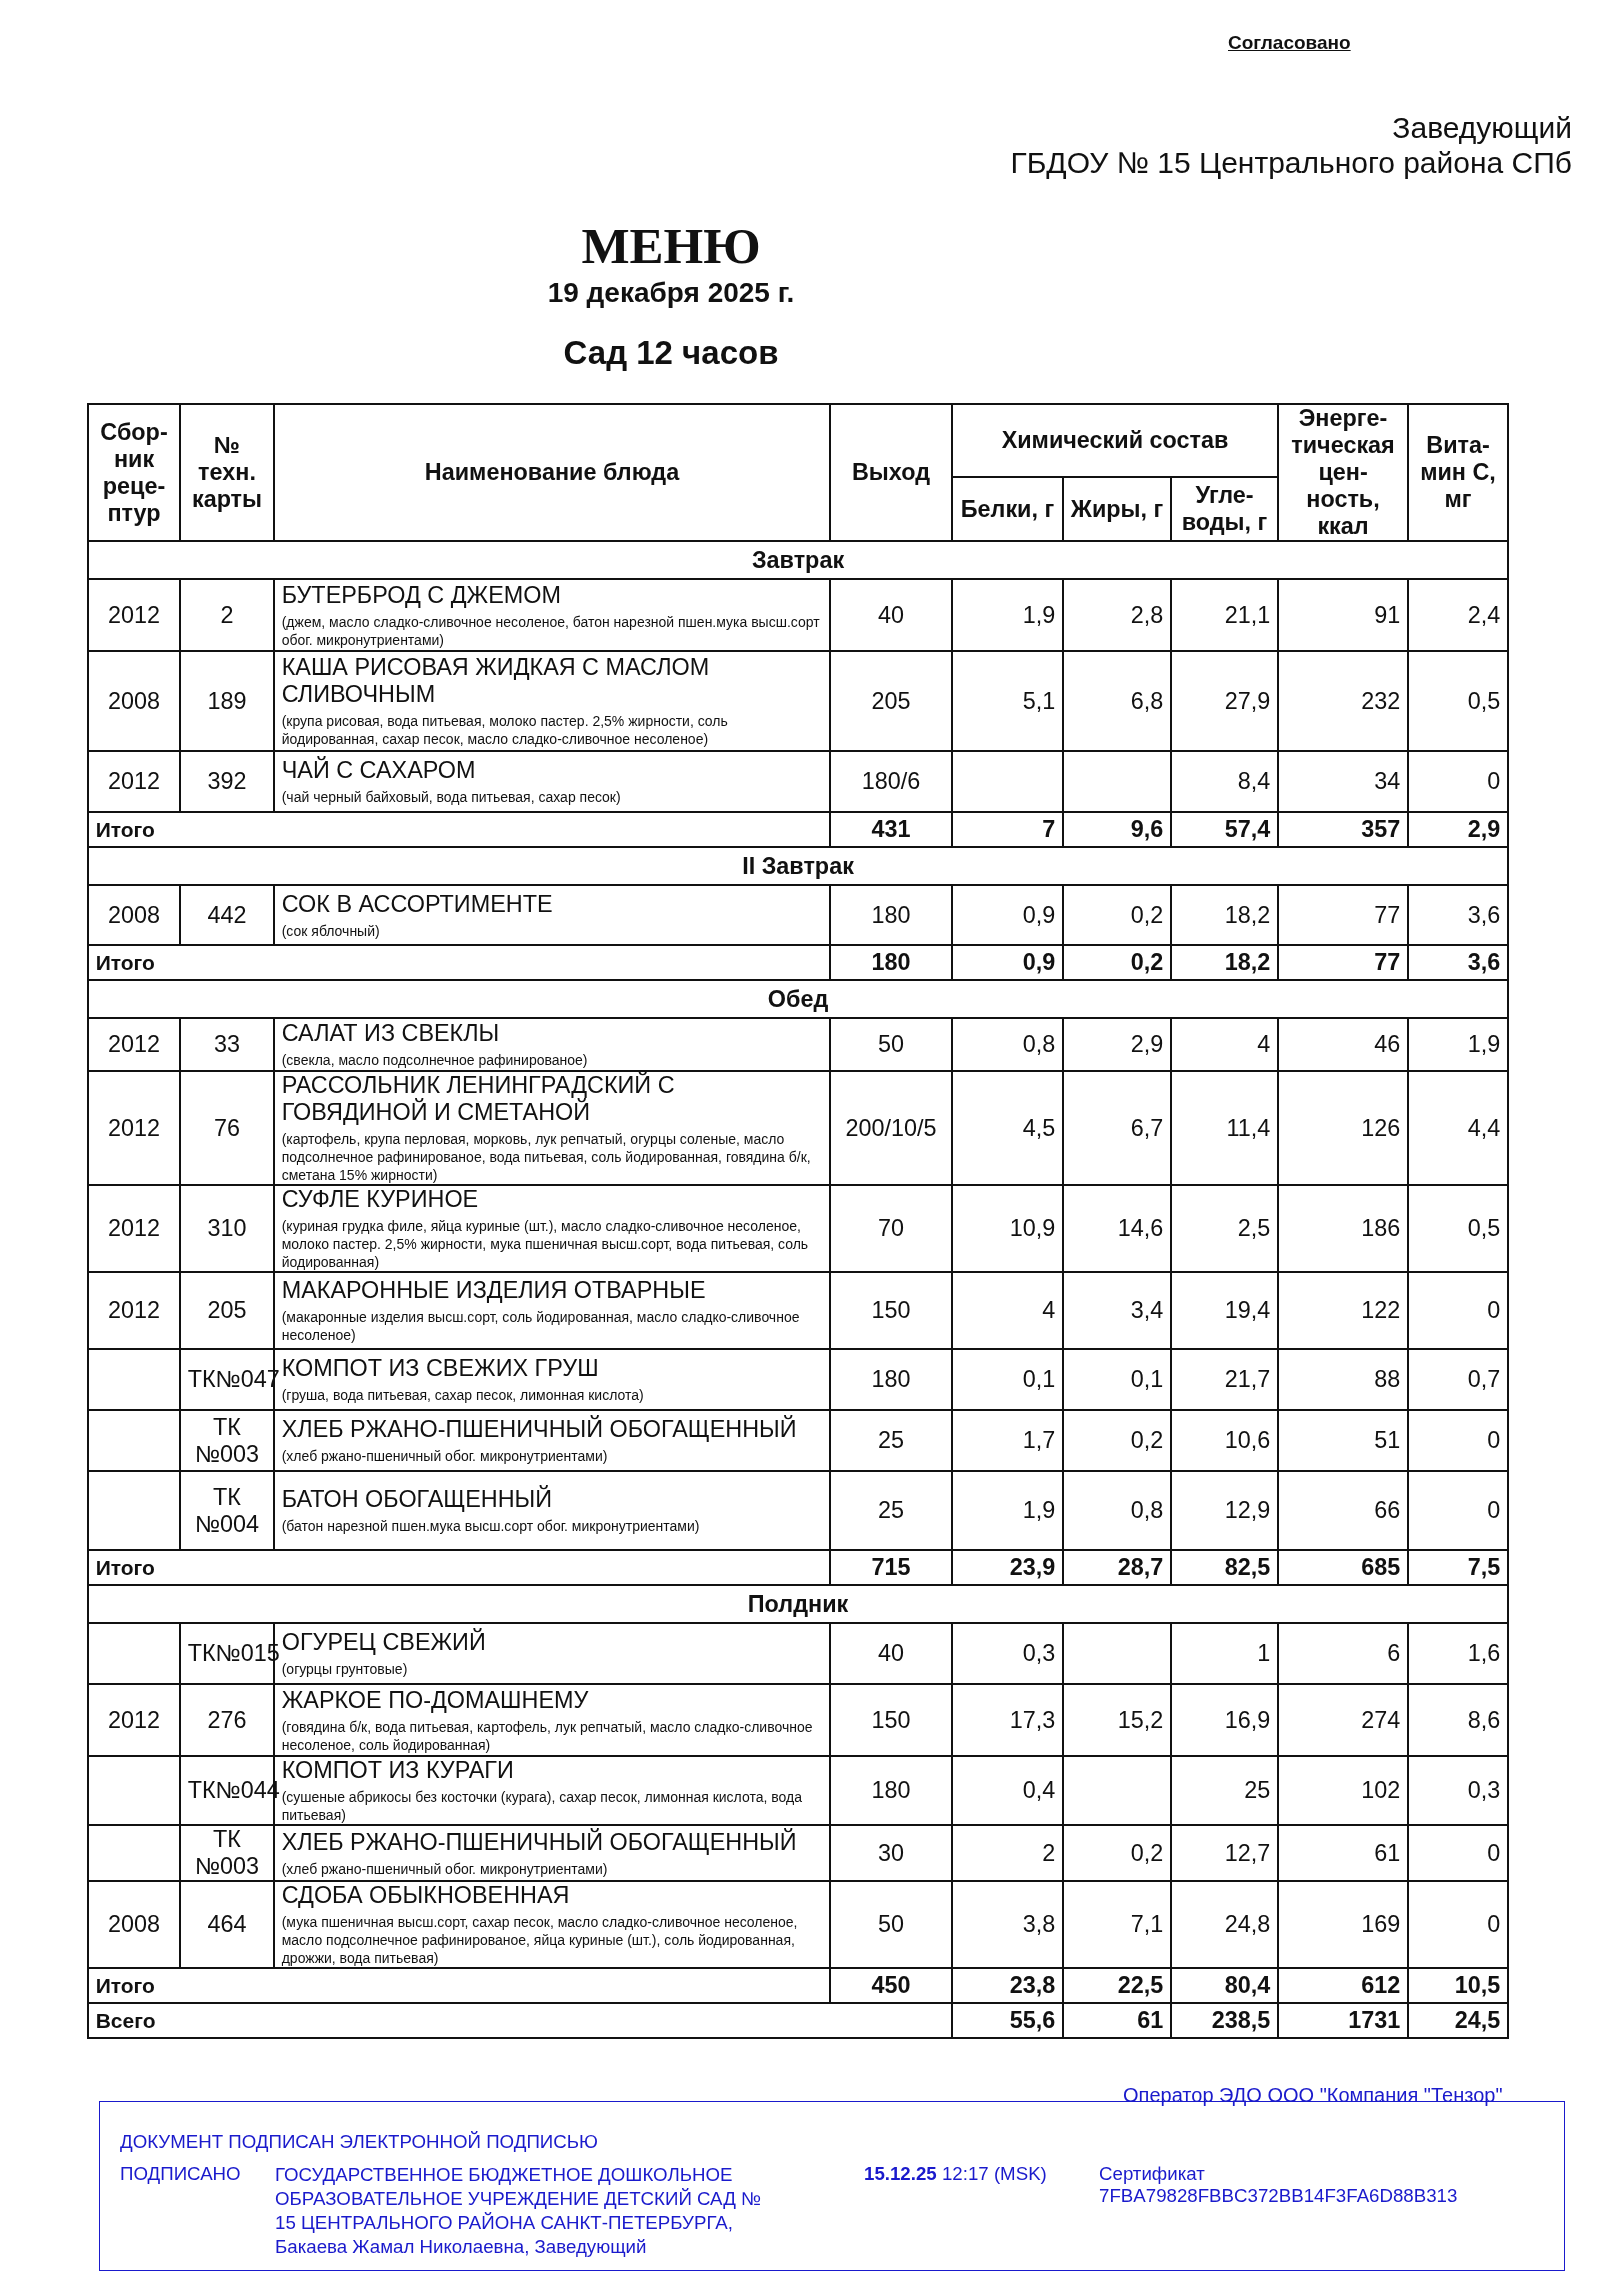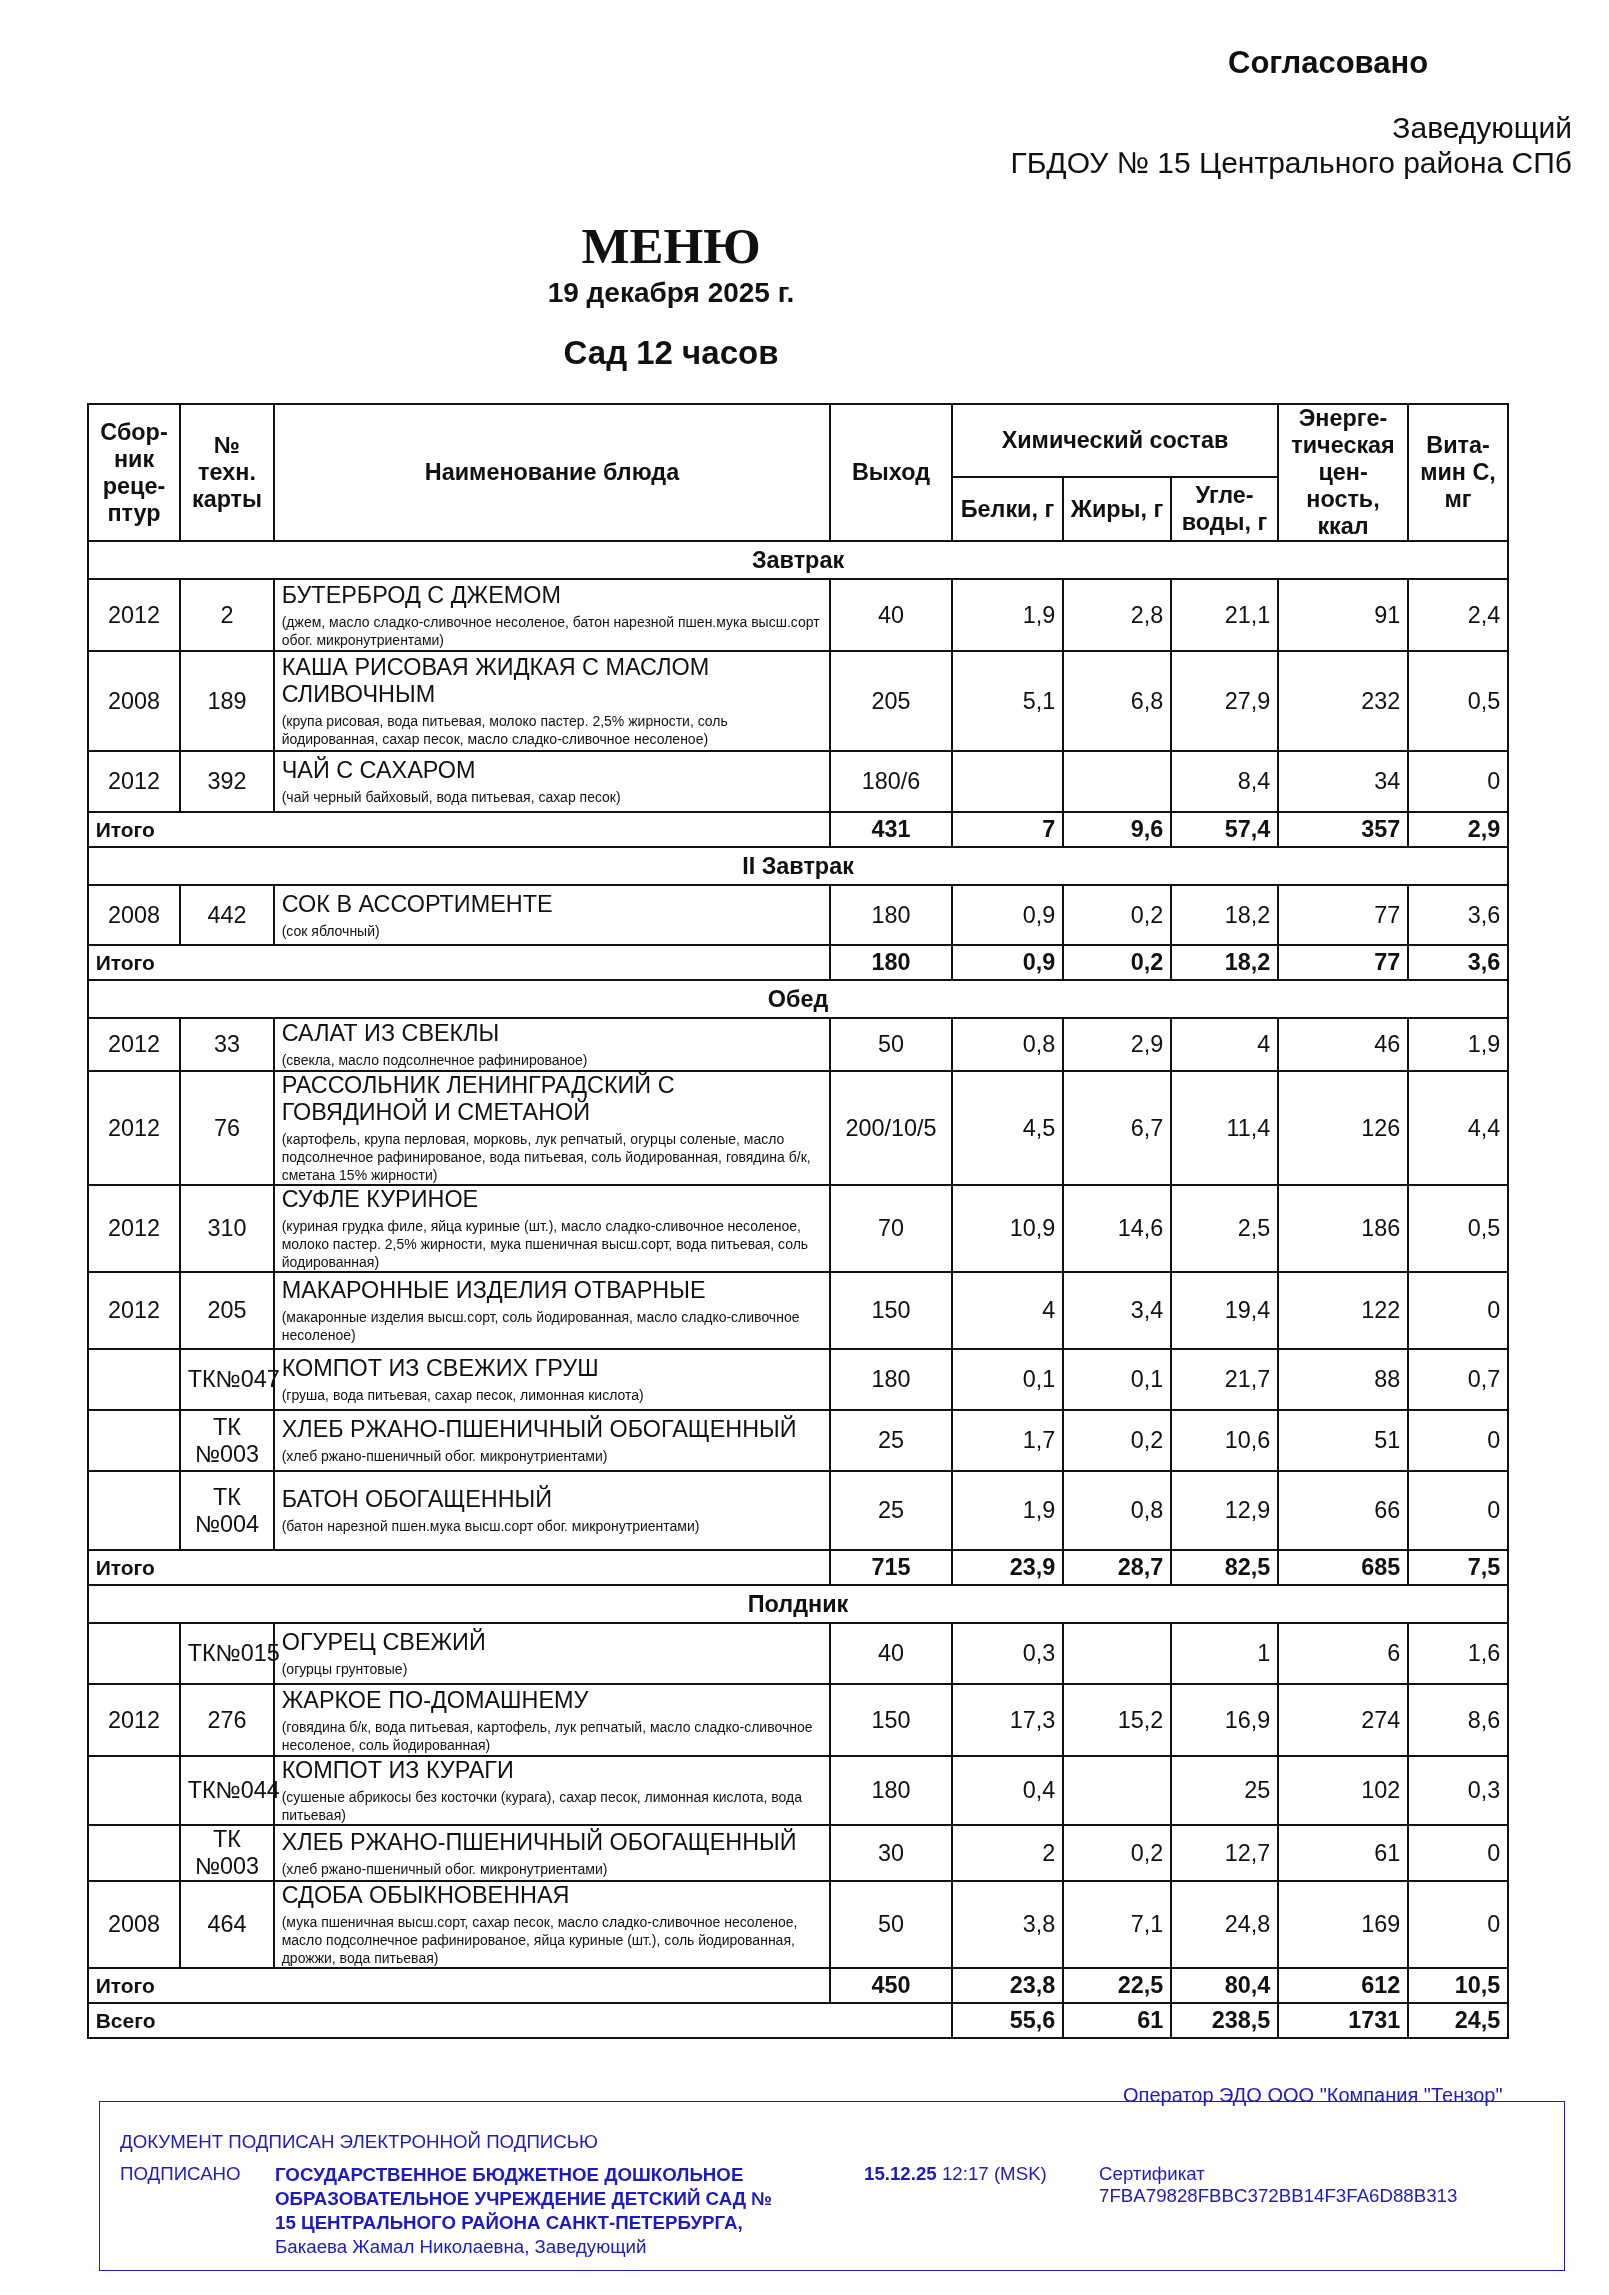--- a/index.html
+++ b/index.html
@@ -1,17 +1,17 @@
 <!DOCTYPE html>
 <html style="font-size:10.7px"><head>
 <meta charset="utf-8">
 <style>
   html, body { margin:0; padding:0; background:#ffffff; }
   body { width:1610px; height:2295px; position:relative; overflow:hidden; font-family:"Liberation Sans", sans-serif; color:#111; }
-  .approve { position:absolute; left:1228px; top:45px; font-size:31px; font-weight:bold; }
+  .approve { position:absolute; left:1228px; top:32px; font-size:19px; font-weight:bold;text-decoration:underline; }
   .approve-lines { position:absolute; right:38px; top:110px; text-align:right; font-size:30px; line-height:35px; }
   .sign-line { display:inline-block; width:194px; border-bottom:2px solid #222; margin-right:5.3px; vertical-align:baseline; }
   .title { position:absolute; left:0; width:1610px; top:217px; text-align:center; font-family:"Liberation Serif", serif; font-weight:bold; font-size:51px; margin-left:-134px; }
   .date { position:absolute; left:0; width:1610px; top:277px; text-align:center; font-size:28px; font-weight:bold; margin-left:-134px; }
   .subtitle { position:absolute; left:0; width:1610px; top:334px; text-align:center; font-size:33px; font-weight:bold; margin-left:-134px; }
 
   table.menu { position:absolute; left:87px; top:403px; width:1420px; border-collapse:collapse; table-layout:fixed;border-radius:7px; }
   table.menu td, table.menu th { border:2px solid #111; padding:0 6.7px; font-size:23.4px; vertical-align:middle; }
   table.menu th { font-weight:bold; text-align:center; line-height:27px; }
   .num { text-align:right; }
@@ -21,21 +21,21 @@
   .section td { text-align:center; font-weight:bold; font-size:27px; padding-left:281px; height:36px; }
   .total td { font-weight:bold; font-size:21px; height:33px; }
   .total td.label { text-align:left; font-size:21px; }
   .total td.num { vertical-align:middle; }
 
   .stamp { position:absolute; left:99px; top:2101px; width:1466px; height:170px; border:1.3px solid #1a1acc; box-sizing:border-box; color:#1a1acc; }
   .stamp-operator { position:absolute; left:1123px; top:2084px; font-size:20px; color:#1a1acc; background:transparent; }
   .stamp-head { position:absolute; left:20px; top:29px; font-size:18.7px; }
   .stamp-signed-label { position:absolute; left:20px; top:61px; font-size:18.7px; }
   .stamp-org { position:absolute; left:175px; top:61px; width:508px; font-size:18.7px; line-height:24px; }
-  .stamp-org b { font-weight:bold;margin-top:18px; }
+  .stamp-org b { font-weight:normal;margin-top:18px; }
   .stamp-date { position:absolute; left:764px; top:61px; font-size:18.7px; }
   .stamp-cert { position:absolute; left:999px; top:61px; font-size:18.7px; }
 </style>
 </head>
 <body>
 
 <div class="approve">Согласовано</div>
 <div class="approve-lines">
   <div>Заведующий</div>
   <div>ГБДОУ № 15  Центрального района СПб</div>

